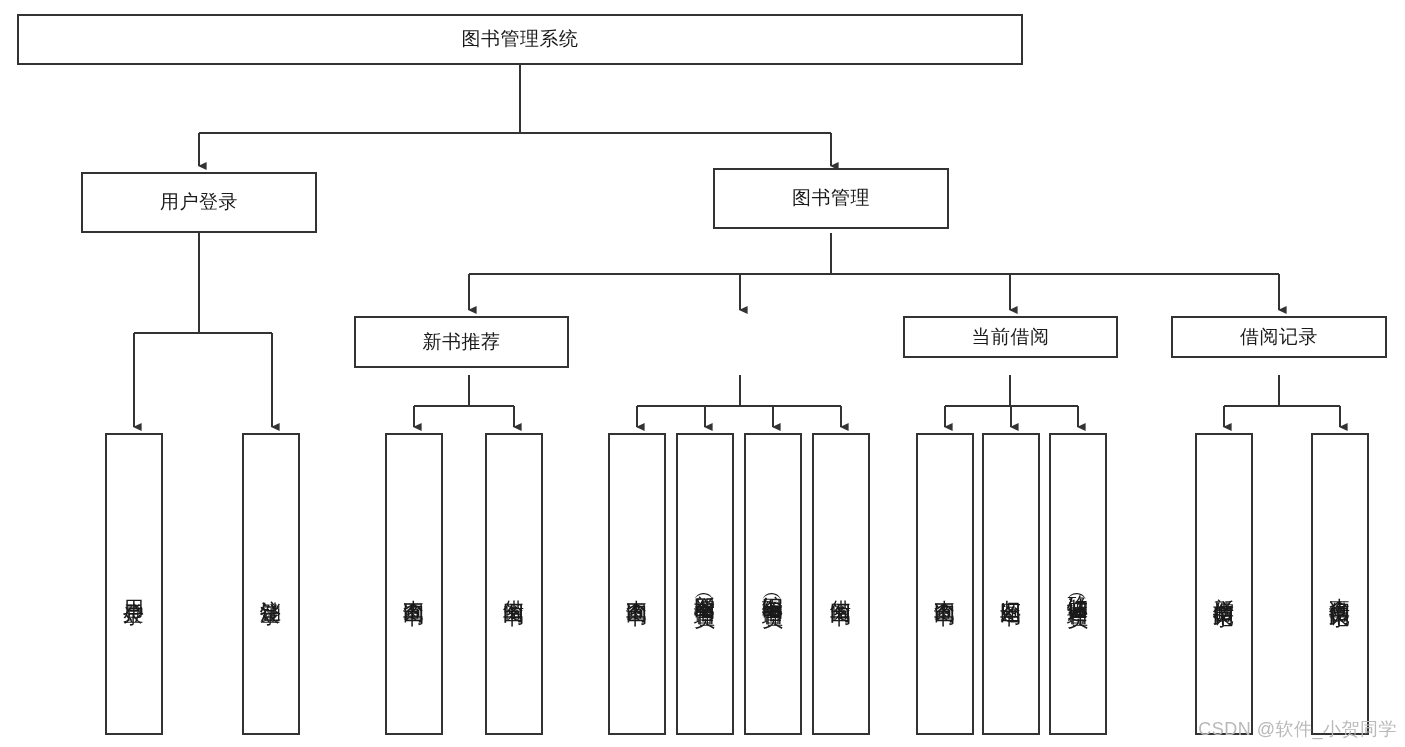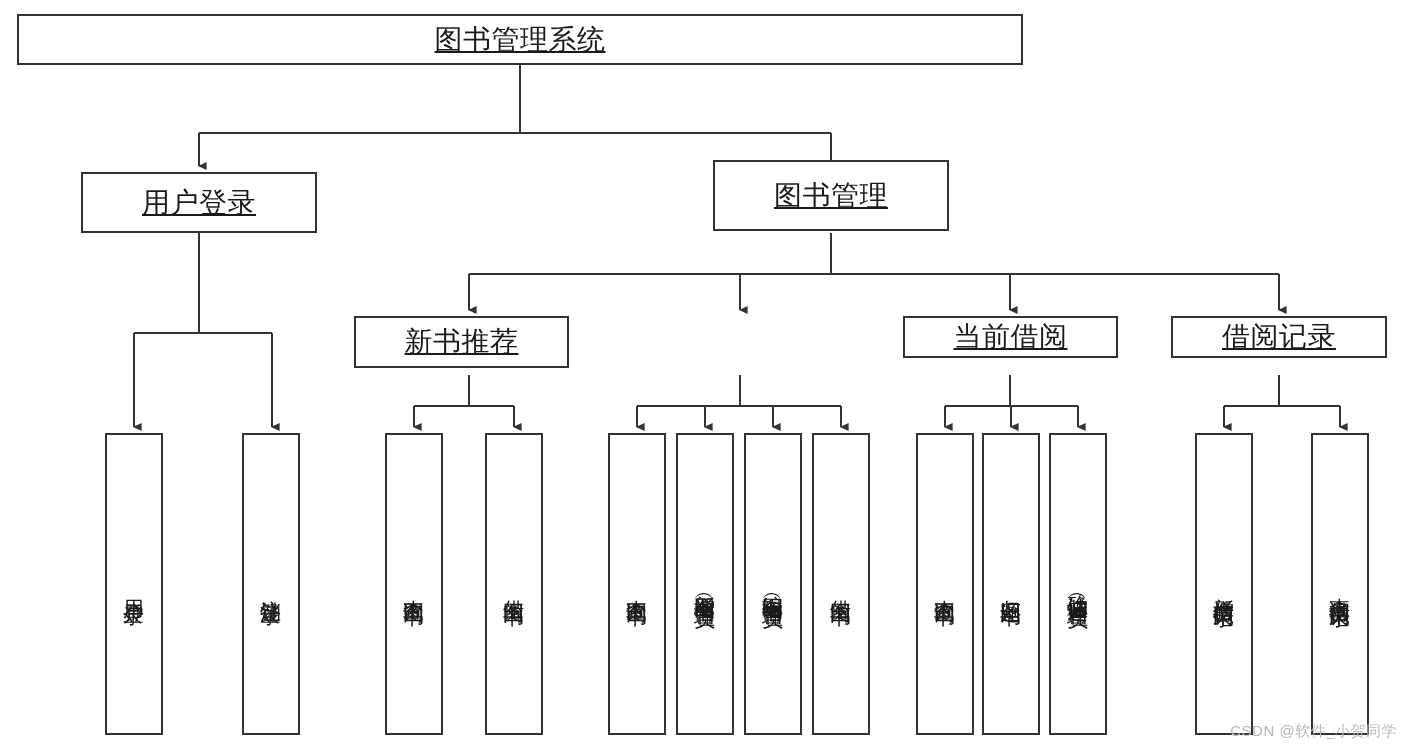--- a/index.html
+++ b/index.html
@@ -39,42 +39,41 @@
     color: #1a1a1a;
     z-index: 2;
   }
   .node .label {
     display: block;
     text-align: center;
     line-height: 1.18;
     letter-spacing: 0.5px;
   }
   .node.horizontal .label {
-    font-size: 28px;
+    font-size: 19px;
     writing-mode: horizontal-tb;
-    text-decoration: underline;
   }
   .node.vertical {
     align-items: center;
     justify-content: center;
     padding-top: 6px;
   }
   .node.vertical .label {
     writing-mode: vertical-rl;
     text-orientation: upright;
     font-size: 21px;
     letter-spacing: 2px;
     line-height: 1.0;
     max-height: 100%;
   }
   #watermark {
     position: absolute;
     right: 8px;
     bottom: 6px;
-    font-size: 15px;
+    font-size: 18px;
     color: #b9b9b9;
     letter-spacing: 0.5px;
     z-index: 3;
     white-space: nowrap;
   }
 </style>
 </head>
 <body>
 
 <div id="diagram-root">
@@ -132,21 +131,21 @@
   </svg>
 
   <div class="node horizontal" style="left:17px; top:14px; width:1006px; height:51px;">
     <span class="label">图书管理系统</span>
   </div>
 
   <div class="node horizontal" style="left:81px; top:172px; width:236px; height:61px;">
     <span class="label">用户登录</span>
   </div>
 
-  <div class="node horizontal" style="left:713px; top:160px; width:236px; height:71px;">
+  <div class="node horizontal" style="left:713px; top:168px; width:236px; height:61px;">
     <span class="label">图书管理</span>
   </div>
 
   <div class="node horizontal" style="left:354px; top:316px; width:215px; height:52px;">
     <span class="label">新书推荐</span>
   </div>
 
 
   <div class="node horizontal" style="left:903px; top:316px; width:215px; height:42px;">
     <span class="label">当前借阅</span>

